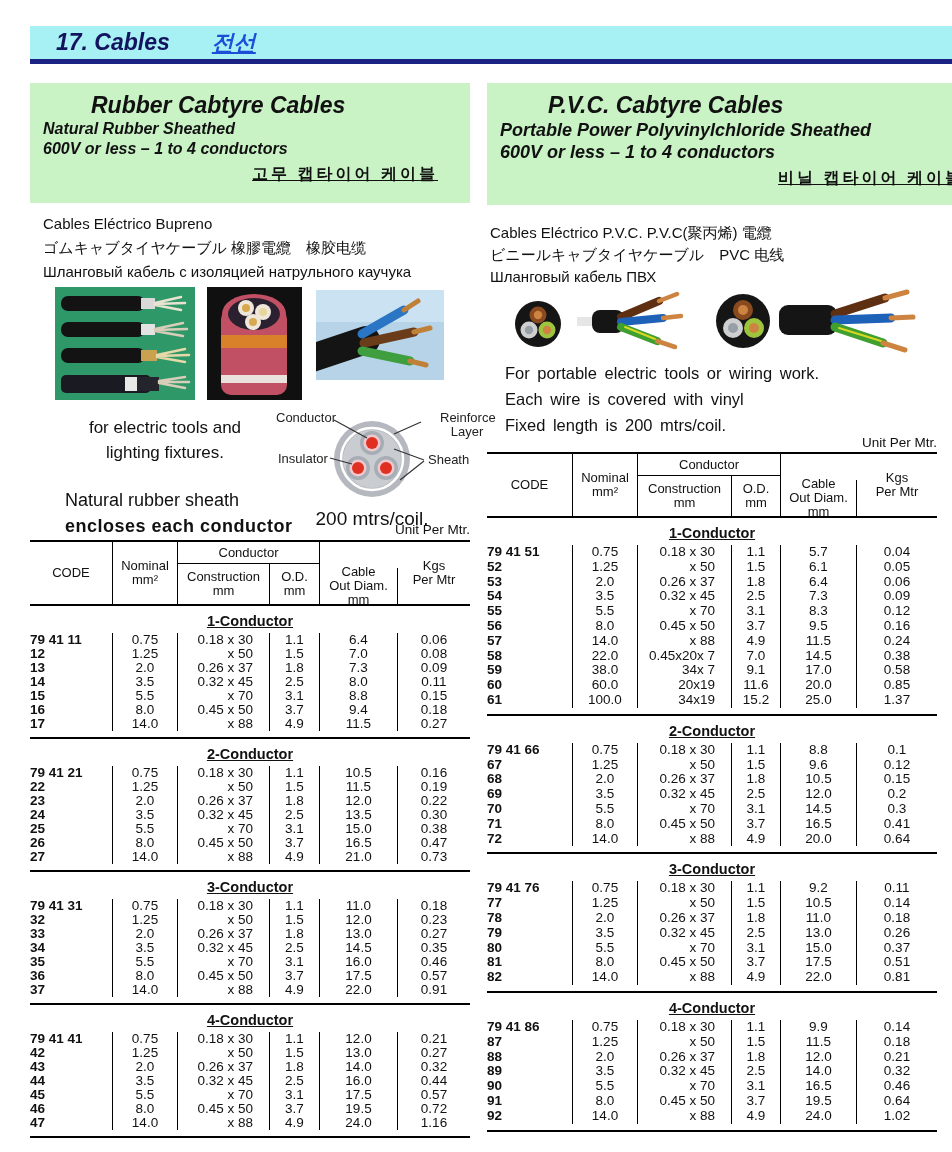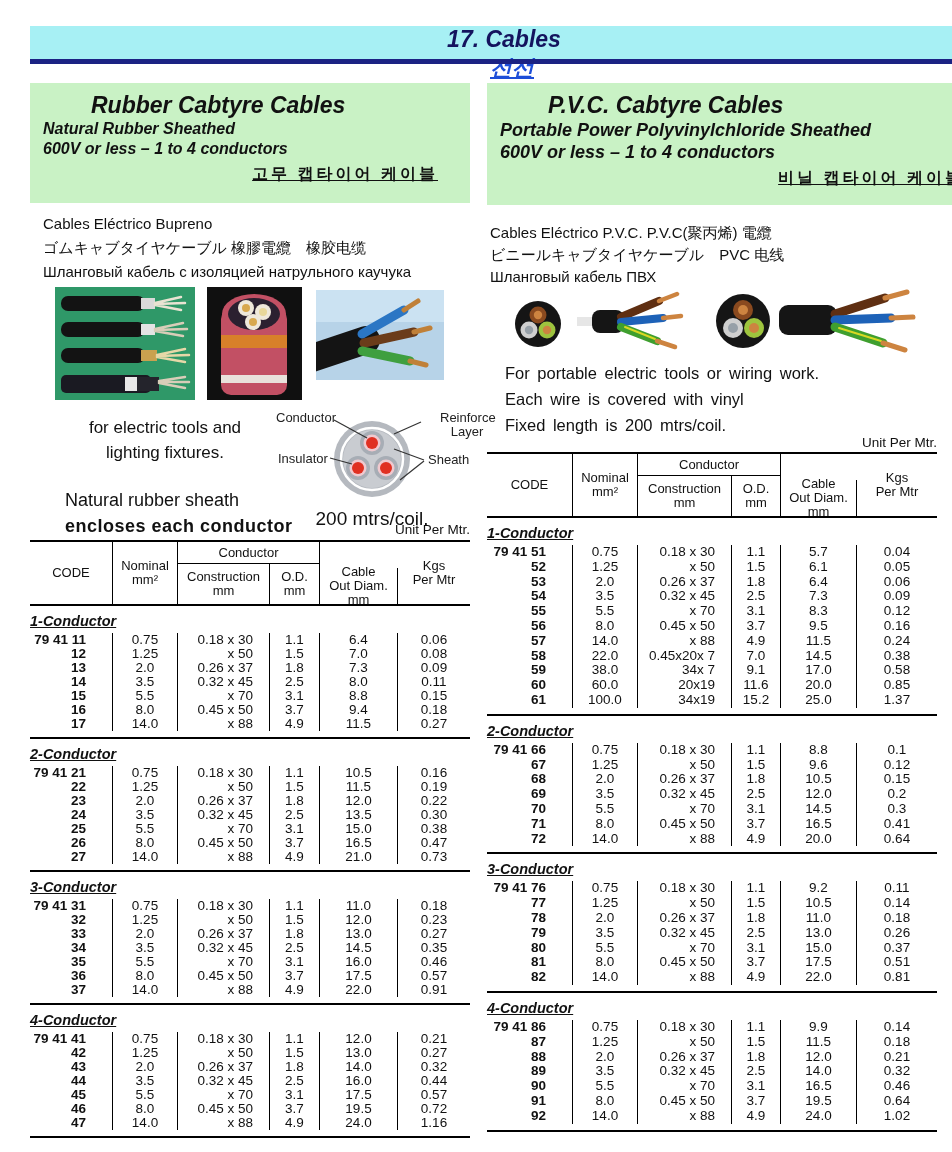--- a/index.html
+++ b/index.html
@@ -2,21 +2,21 @@
 <html style="--banner-bg: #a7f0f4; --banner-rule: #1b2283; --section-header-bg: #c9f2c5;"><head>
 <meta charset="utf-8">
 <style>
   html,body{margin:0;padding:0;}
   body{
     width:952px;height:1152px;position:relative;background:#fff;overflow:hidden;
     font-family:"Liberation Sans","DejaVu Sans",sans-serif;color:#111;
   }
   
   .banner{position:absolute;left:30px;right:0;top:26px;height:33px;
-    background:var(--banner-bg,#a7f0f4);display:flex;align-items:center;flex-direction:column;}
+    background:var(--banner-bg,#a7f0f4);display:flex;align-items:center;}
   .banner-title{font-size:23px;font-weight:bold;font-style:italic;color:#14145e;padding-left:26px;}
   .banner-title-ko{font-size:22px;font-weight:bold;font-style:italic;color:#1d4ed8;margin-left:42px;text-decoration:underline;}
   .banner-rule{position:absolute;left:30px;right:0;top:59px;height:5px;background:var(--banner-rule,#1b2283);}
 
   
   .gbox{position:absolute;background:var(--section-header-bg,#c9f2c5);padding:8px 0 0 13px;box-sizing:border-box;}
   .gbox-title{font-size:23px;font-weight:bold;font-style:italic;line-height:28px;margin-left:48px;}
   .gbox-sub{font-size:16px;font-weight:bold;font-style:italic;line-height:20px;}
   .gbox-sub.wide{font-size:18px;line-height:22px;}
   .gbox-ko{font-size:16px;font-weight:bold;text-align:right;letter-spacing:3px;margin-top:5px;text-decoration:underline;}
@@ -48,27 +48,27 @@
   .hc{display:flex;align-items:center;justify-content:center;text-align:center;
       font-size:13px;line-height:14px;white-space:pre-line;border-right:1.5px solid #000;}
   .hc-code{grid-area:1/1/3/2;}
   .hc-nom{grid-area:1/2/3/3;}
   .hc-cond{grid-area:1/3/2/5;border-bottom:1.5px solid #000;}
   .hc-con{grid-area:2/3/3/4;}
   .hc-od{grid-area:2/4/3/5;}
   .hc-dia{grid-area:1/5/3/6;margin-top:26px;}
   .hc-kgs{grid-area:1/6/3/7;border-right:none;}
   .tsection{border-bottom:2px solid #000;padding-bottom:6px;}
-  .tsection-title{font-weight:bold;font-size:14.5px;padding:7px 0 4px 0;font-style:italic;}
+  .tsection-title{text-align:center;font-weight:bold;font-size:14.5px;padding:7px 0 4px 0;}
   .tsection-title span{text-decoration:underline;}
   .trows{display:grid;grid-template-columns:var(--cols);}
   .cell{font-size:13.5px;height:14px;line-height:14px;box-sizing:border-box;}
   .right-t .cell{height:14.8px;line-height:14.8px;}
   .cell:not(.c-kgs){border-right:1px solid #000;}
-  .c-code{text-align:right;padding-right:26px;font-weight:bold;}
+  .c-code{text-align:left;padding-right:26px;font-weight:bold;}
   .c-nom{text-align:center;}
   .c-con{text-align:right;padding-right:16px;}
   .c-od{text-align:center;}
   .c-dia{text-align:center;}
   .c-kgs{text-align:center;}
 
   .photos{position:absolute;display:flex;}
 </style>
 </head>
 <body>

